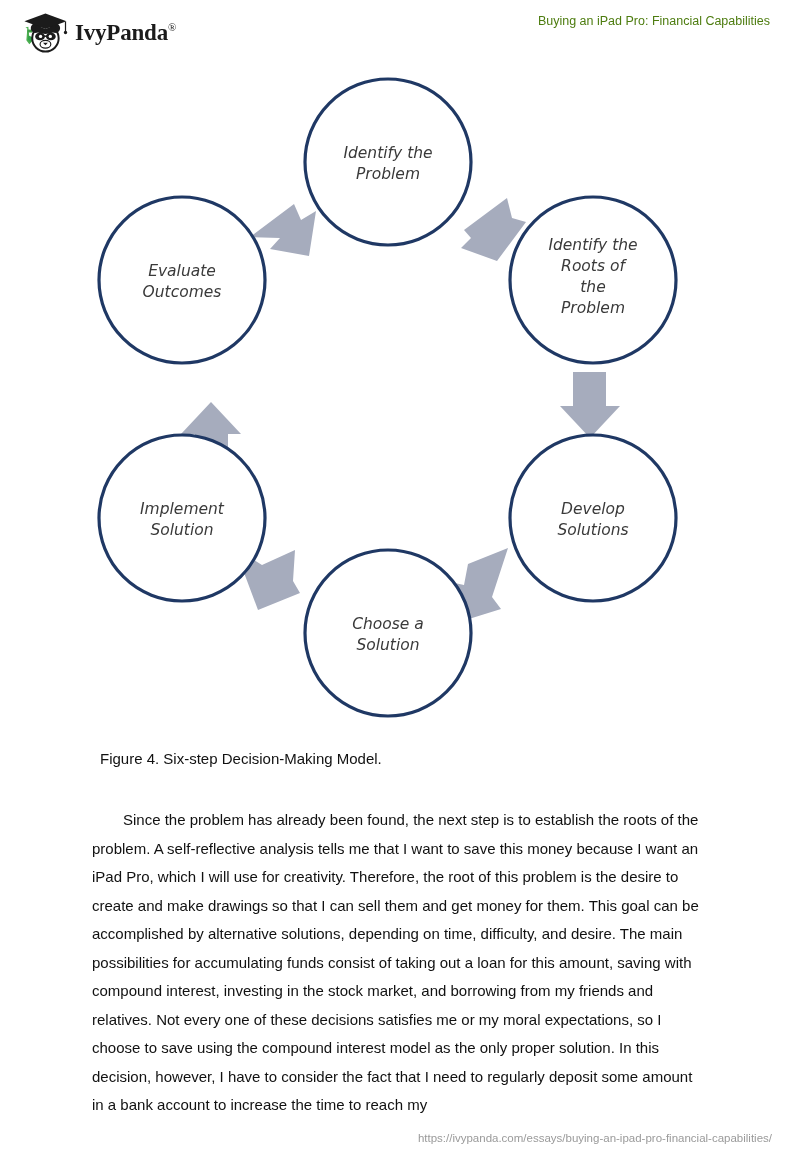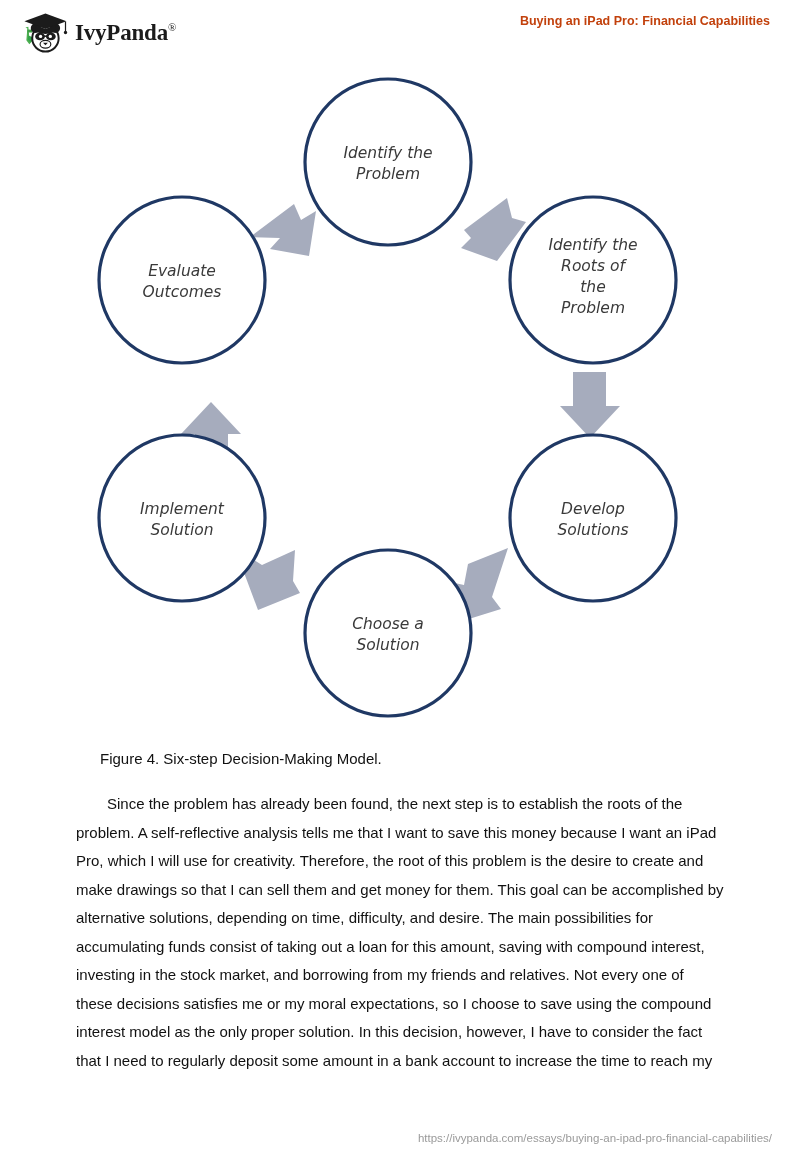--- a/index.html
+++ b/index.html
@@ -46,24 +46,23 @@
     font-family: "Liberation Serif", serif;
     font-size: 11px;
     vertical-align: super;
     font-weight: normal;
   }
   .header-title {
     position: absolute;
     right: 30px;
     top: 14px;
     font-size: 12.5px;
-    color: #c2410c;
+    color: #4d7c0f;
     font-family: "Liberation Sans", sans-serif;
     white-space: nowrap;
-    font-weight: bold;
   }
 
   
   .diagram-wrap {
     position: absolute;
     left: 60px;
     top: 70px;
     width: 680px;
     height: 660px;
     font-style: italic;
@@ -95,21 +94,21 @@
     position: absolute;
     left: 76px;
     top: 790px;
     width: 648px;
     font-size: 15px;
     line-height: 28.5px;
     color: #111111;
     text-align: left;
     font-family: "Liberation Sans", sans-serif;
   }
-  .body-text p { margin: 0; text-indent: 31px; }
+  .body-text p { margin: 16px; text-indent: 31px; }
 
   
   .page-footer {
     position: absolute;
     left: 0;
     top: 1128px;
     width: 800px;
     text-align: right;
     padding-right: 28px;
   }

